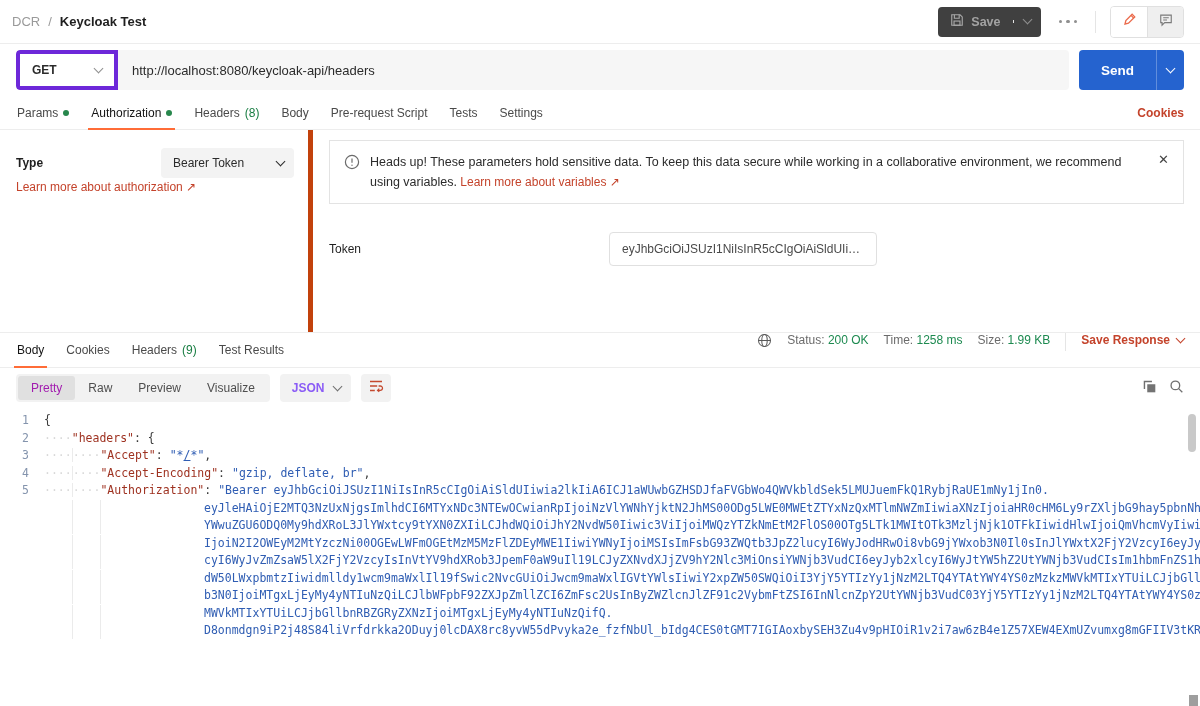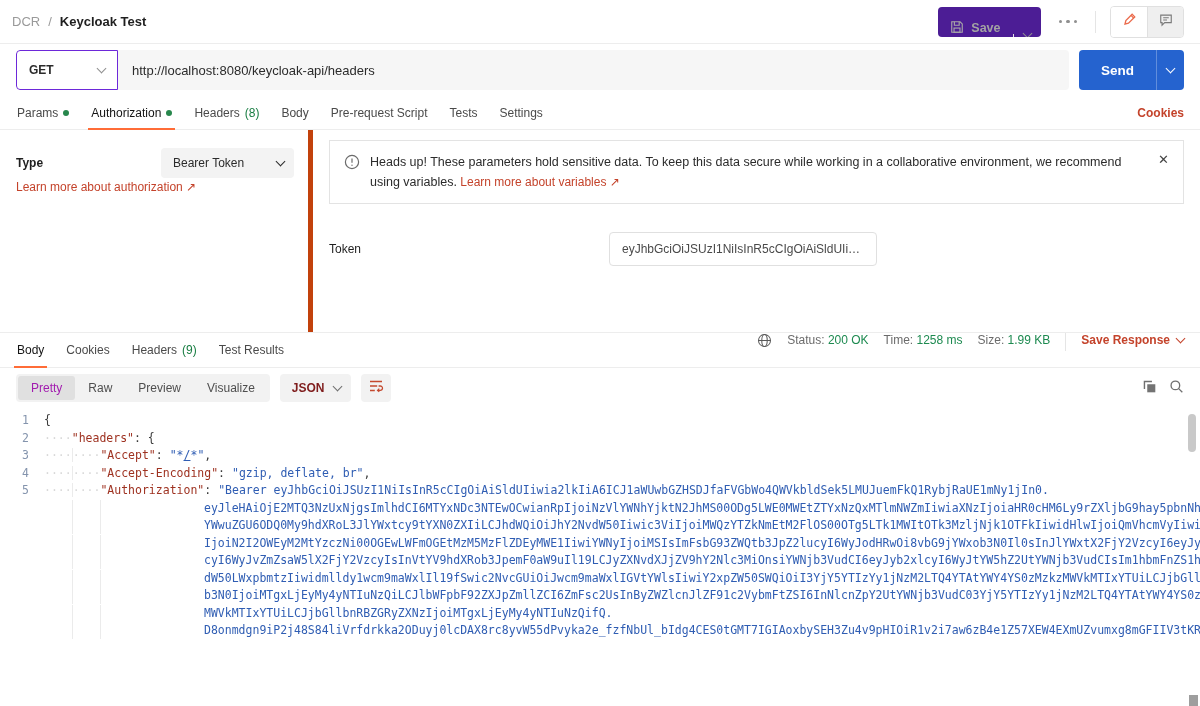--- a/index.html
+++ b/index.html
@@ -7,37 +7,37 @@
   .app { width:1200px; height:706px; background:#fff; position:relative; overflow:hidden;
          color:#212121; display:flex; flex-direction:column; }
 
   
   .topbar { height:44px; flex:0 0 44px; border-bottom:1px solid #ededed;
             display:flex; align-items:center; padding:0 16px 0 12px; }
   .crumb { display:flex; align-items:center; gap:8px; font-size:13px; }
   .crumb .root, .crumb .sep { color:#9a9a9a; }
   .crumb .cur { color:#1f1f1f; font-weight:700; }
   .topbar-right { margin-left:auto; display:flex; align-items:center; gap:14px; }
-  .savegrp { display:flex; align-items:flex-end; height:30px; background:#4c1d95; border-radius:4px; overflow:hidden; }
+  .savegrp { display:flex; align-items:center; height:30px; background:#404040; border-radius:4px; overflow:hidden; }
   .savebtn { display:flex; align-items:center; gap:7px; padding:0 12px; color:#a3a3a3; font-size:12.5px; font-weight:600; }
   .savechev { display:flex; align-items:center; padding:0 10px; border-left:1px solid #e3e3e3; color:#8f8f8f; }
   .chev { width:7px; height:7px; border-right:1.6px solid currentColor; border-bottom:1.6px solid currentColor;
           transform:rotate(45deg); display:inline-block; margin-top:-4px; }
   .dots3 { display:flex; gap:4px; padding:0 4px; }
   .dots3 i { width:3.5px; height:3.5px; border-radius:50%; background:#8f8f8f; }
   .vdiv { width:1px; height:22px; background:#e5e5e5; }
   .editgrp { display:flex; height:32px; border:1px solid #e0e0e0; border-radius:4px; overflow:hidden; }
   .editgrp .cell { width:36px; display:flex; align-items:center; justify-content:center; }
   .cell.pen { background:#fff; }
   .cell.com { background:#efefef; border-left:1px solid #e0e0e0; }
 
   
   .urlrow { height:52px; flex:0 0 52px; display:flex; align-items:center; padding:0 16px; gap:10px; }
   .urlbox { flex:1; display:flex; height:40px; border-radius:4px; overflow:hidden; background:#f6f6f6; }
-  .method { width:102px; background:#fff; border:1px solid #6d28d9; border-radius:4px 0 0 4px;
+  .method { width:102px; background:#fff; border:4px solid #6d28d9; border-radius:4px 0 0 4px;
             display:flex; align-items:center; justify-content:space-between; padding:0 12px;
             font-size:12px; font-weight:700; color:#2b2b2b; }
   .method .chev { color:#8f8f8f; }
   .urlfield { flex:1; display:flex; align-items:center; padding:0 14px; font-size:13px; color:#2b2b2b; }
   .sendgrp { display:flex; height:40px; border-radius:4px; overflow:hidden; }
   .sendmain { background:#2563cf; color:#fff; font-size:13.5px; font-weight:700;
               display:flex; align-items:center; padding:0 22px; }
   .sendchev { background:#2563cf; border-left:1px solid rgba(255,255,255,.28); color:#fff;
               display:flex; align-items:center; padding:0 10px; }
 
@@ -77,21 +77,21 @@
   .resp-tabsrow { height:35px; display:flex; align-items:stretch; padding:0 16px 0 6px; border-bottom:1px solid #ededed; }
   .meta { margin-left:auto; display:flex; align-items:flex-start; gap:15px; font-size:12px; }
   .metalbl { color:#6b6b6b; }
   .metaval { color:#1d8a50; }
   .saveresp { color:#c4432b; font-weight:700; display:flex; align-items:center; gap:7px; }
   .viewbar { height:40px; display:flex; align-items:center; padding:0 16px; gap:10px; }
   .segwrap { background:#f2f2f2; border-radius:4px; padding:2px; display:flex; }
   .segitem { font-size:12px; color:#4f4f4f; padding:5px 13px; border-radius:3px; }
   .segitem.active { background:#e0e0e0; color:#a21caf; }
   .fmtsel { background:#f2f2f2; border-radius:4px; height:28px; display:flex; align-items:center; gap:9px;
-            padding:0 10px 0 12px; font-size:12px; font-weight:600; color:#7f1d1d; }
+            padding:0 10px 0 12px; font-size:12px; font-weight:600; color:#8b5cf6; }
   .fmtsel .chev { color:#6f6f6f; }
   .iconbtn { width:30px; height:28px; background:#f2f2f2; border-radius:4px; display:flex; align-items:center; justify-content:center; }
   .viewbar-right { margin-left:auto; display:flex; align-items:center; gap:12px; }
   .plainbtn { display:flex; align-items:center; justify-content:center; }
 
   
   .codearea { flex:1 1 auto; min-height:0; overflow:hidden; position:relative; padding-top:4px; }
   .cl { font-family:"DejaVu Sans Mono", monospace; font-size:11.5px; line-height:17.5px; white-space:pre; }
   .ln { display:inline-block; width:44px; padding-right:15px; text-align:right; color:#8494ad; }
   .sg-p { color:#3b3b3b; }

